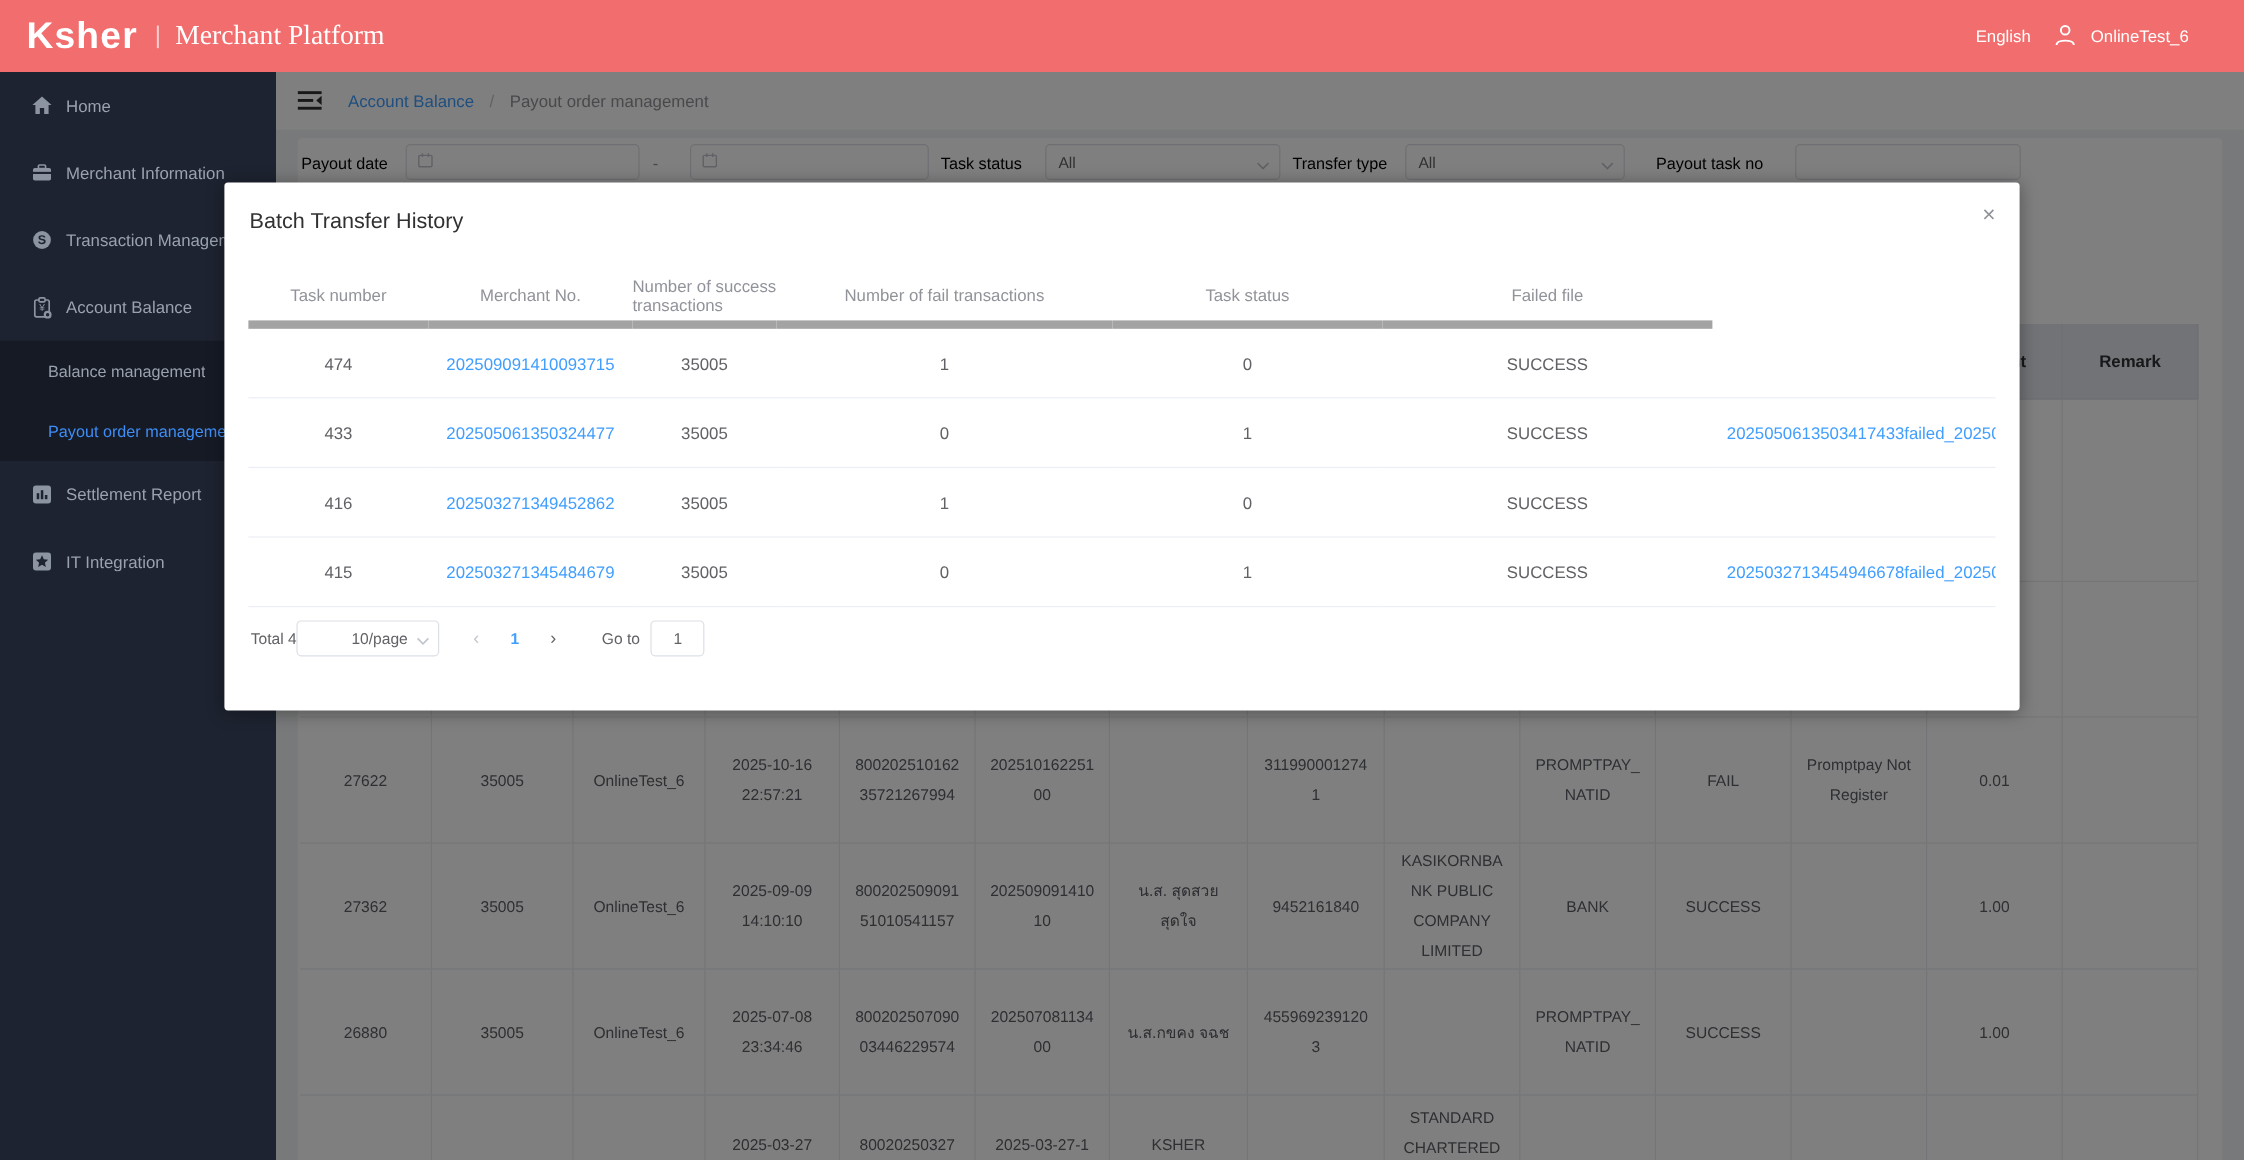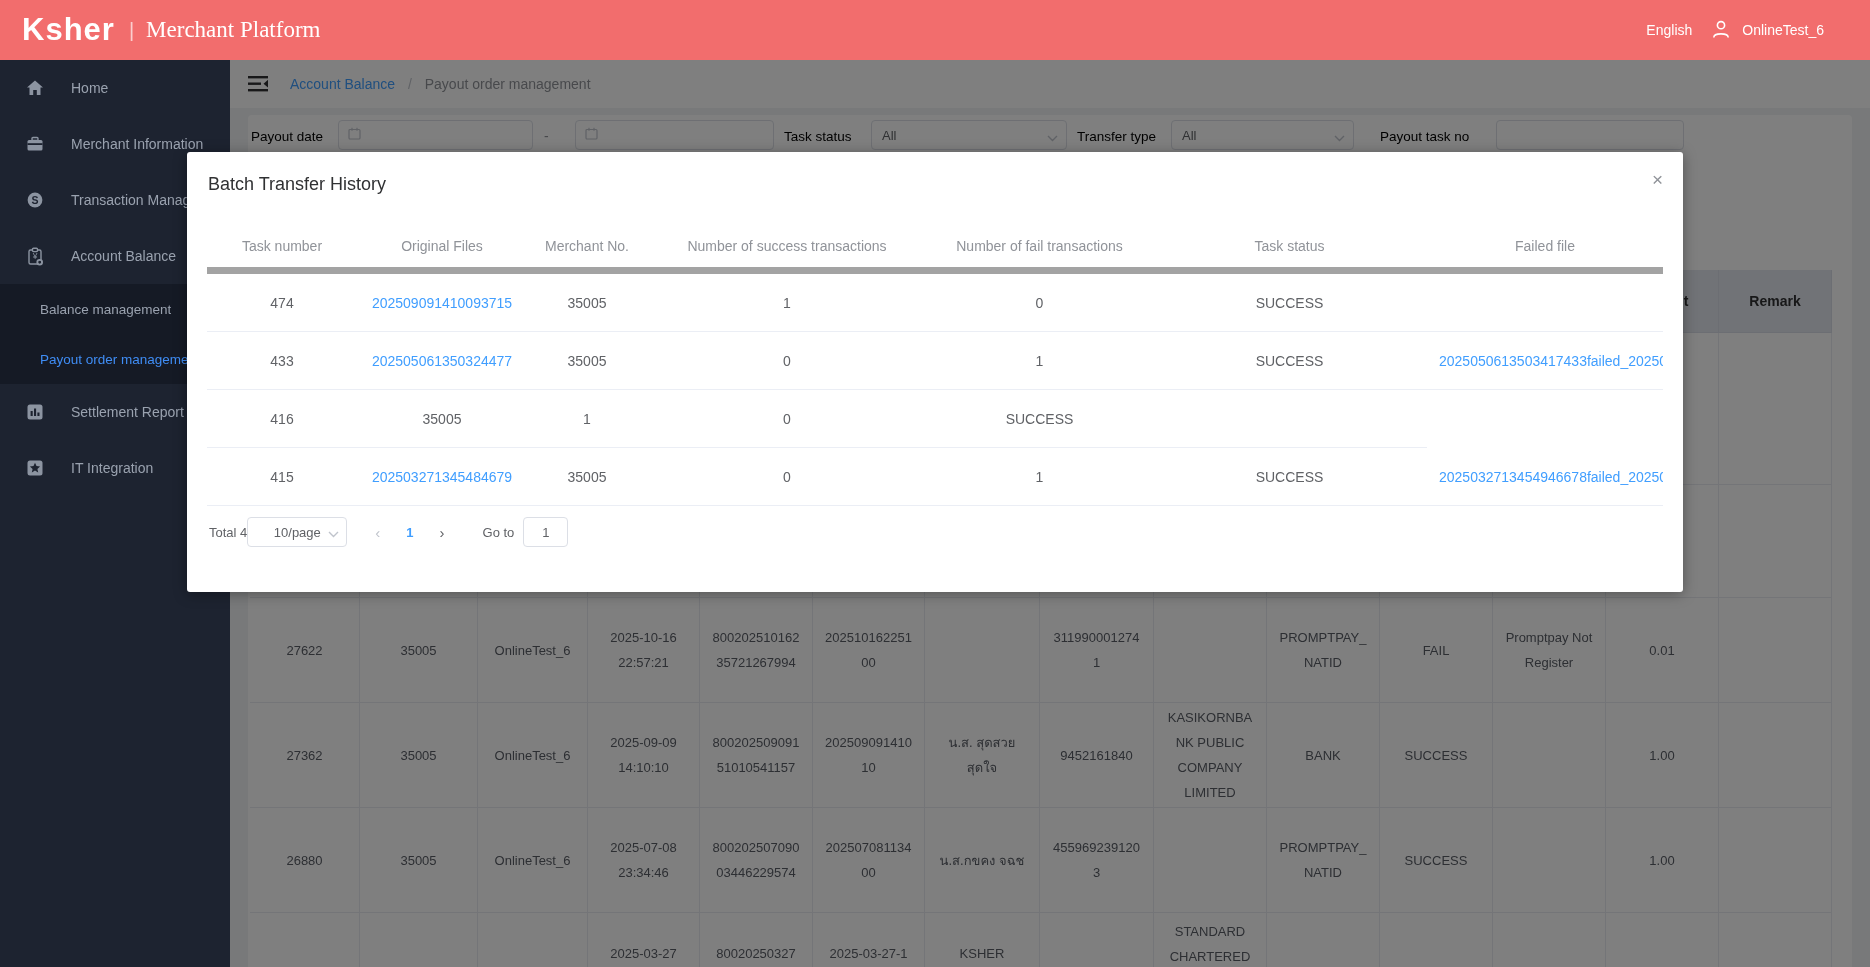--- a/index.html
+++ b/index.html
@@ -11,21 +11,21 @@
           display:flex;align-items:center;}
   .logo{font-size:31px;font-weight:700;color:#fff;letter-spacing:1px;margin-left:22px;}
   .logo-divider{color:#ffffffaa;font-size:20px;margin:0 12px 0 14px;font-weight:300;}
   .product{font-family:"Liberation Serif",serif;font-size:23px;color:#fff;}
   .topbar-right{position:absolute;right:46px;top:0;height:60px;display:flex;align-items:center;gap:18px;}
   .lang{color:#fff;font-size:14px;}
   .user{display:flex;align-items:center;gap:10px;color:#fff;font-size:14px;}
 
   
   .sidebar{position:absolute;left:0;top:60px;width:230px;height:907px;background:#1d2330;z-index:40;overflow:hidden;}
-  .side-item{height:56px;display:flex;align-items:center;padding-left:25px;cursor:pointer;white-space:nowrap;gap:16px;}
+  .side-item{height:56px;display:flex;align-items:center;padding-left:25px;cursor:pointer;white-space:nowrap;}
   .side-item .s-icon{width:19px;height:19px;flex:0 0 19px;display:flex;align-items:center;justify-content:center;}
   .side-item .s-label{margin-left:11px;font-size:14px;color:#9aa2af;overflow:hidden;}
   .submenu{background:#151a25;}
   .sub-item{height:50px;display:flex;align-items:center;padding-left:40px;cursor:pointer;white-space:nowrap;}
   .sub-item .s-label{font-size:13.5px;color:#9aa2af;overflow:hidden;}
   .sub-item.active .s-label{color:#3f8df5;}
 
   
   .content{position:absolute;left:230px;top:60px;width:1640px;height:907px;background:#f0f2f5;z-index:1;overflow:hidden;}
   .crumbbar{position:absolute;left:0;top:0;width:1640px;height:48px;background:#fff;display:flex;align-items:center;}
@@ -70,21 +70,21 @@
   .m-head .m-cell{height:42px;border-bottom:7px solid #a3a3a3;color:#909399;font-size:14px;font-weight:400;
                   display:flex;align-items:center;justify-content:center;}
   .m-row .m-cell{height:57px;border-bottom:1px solid #ebeef5;color:#606266;font-size:14px;
                  display:flex;align-items:center;justify-content:center;white-space:nowrap;overflow:hidden;}
   .m-cell.linkcell{color:#409eff;cursor:pointer;justify-content:center;}
   .m-cell.failfile{color:#409eff;cursor:pointer;justify-content:flex-start;padding-left:12px;}
 
   .m-pager{position:absolute;left:22px;top:363px;height:34px;display:flex;align-items:center;font-size:13px;color:#606266;}
   .pg-total{}
   .pg-size{position:relative;width:98px;height:28px;border:1px solid #dcdfe6;border-radius:4px;
-           display:flex;align-items:center;justify-content:center;color:#606266;cursor:pointer;}
+           display:flex;align-items:center;justify-content:center;color:#606266;cursor:pointer;padding-left:19px;}
   .pg-size .chev{position:absolute;right:7px;top:8px;}
   .pg-prev{margin-left:28px;color:#c0c4cc;font-size:15px;cursor:pointer;}
   .pg-page{margin-left:26px;color:#409eff;font-weight:600;cursor:pointer;}
   .pg-next{margin-left:26px;color:#606266;font-size:15px;cursor:pointer;}
   .pg-goto{margin-left:38px;}
   .pg-input{margin-left:9px;width:43px;height:28px;border:1px solid #dcdfe6;border-radius:4px;
             display:flex;align-items:center;justify-content:center;color:#606266;}
 </style>
 </head>
 <body>
@@ -361,21 +361,20 @@
   </div>
 
   <div class="overlay"></div>
 
   <div class="modal">
     <div class="m-title">Batch Transfer History</div>
     <div class="m-close">×</div>
     <div class="m-table" id="mtable">
         <div class="m-head">
           <div class="m-cell">Task number</div>
-          <div class="m-cell">Original Files</div>
           <div class="m-cell">Merchant No.</div>
           <div class="m-cell">Number of success transactions</div>
           <div class="m-cell">Number of fail transactions</div>
           <div class="m-cell">Task status</div>
           <div class="m-cell">Failed file</div>
         </div>
         <div class="m-row">
           <div class="m-cell">474</div>
           <div class="m-cell linkcell">202509091410093715</div>
           <div class="m-cell">35005</div>
@@ -388,20 +387,21 @@
           <div class="m-cell">433</div>
           <div class="m-cell linkcell">202505061350324477</div>
           <div class="m-cell">35005</div>
           <div class="m-cell">0</div>
           <div class="m-cell">1</div>
           <div class="m-cell">SUCCESS</div>
           <div class="m-cell failfile">2025050613503417433failed_2025050</div>
         </div>
         <div class="m-row">
           <div class="m-cell">416</div>
+          <div class="m-cell linkcell">202503271349452862</div>
           <div class="m-cell">35005</div>
           <div class="m-cell">1</div>
           <div class="m-cell">0</div>
           <div class="m-cell">SUCCESS</div>
           <div class="m-cell"></div>
         </div>
         <div class="m-row">
           <div class="m-cell">415</div>
           <div class="m-cell linkcell">202503271345484679</div>
           <div class="m-cell">35005</div>

